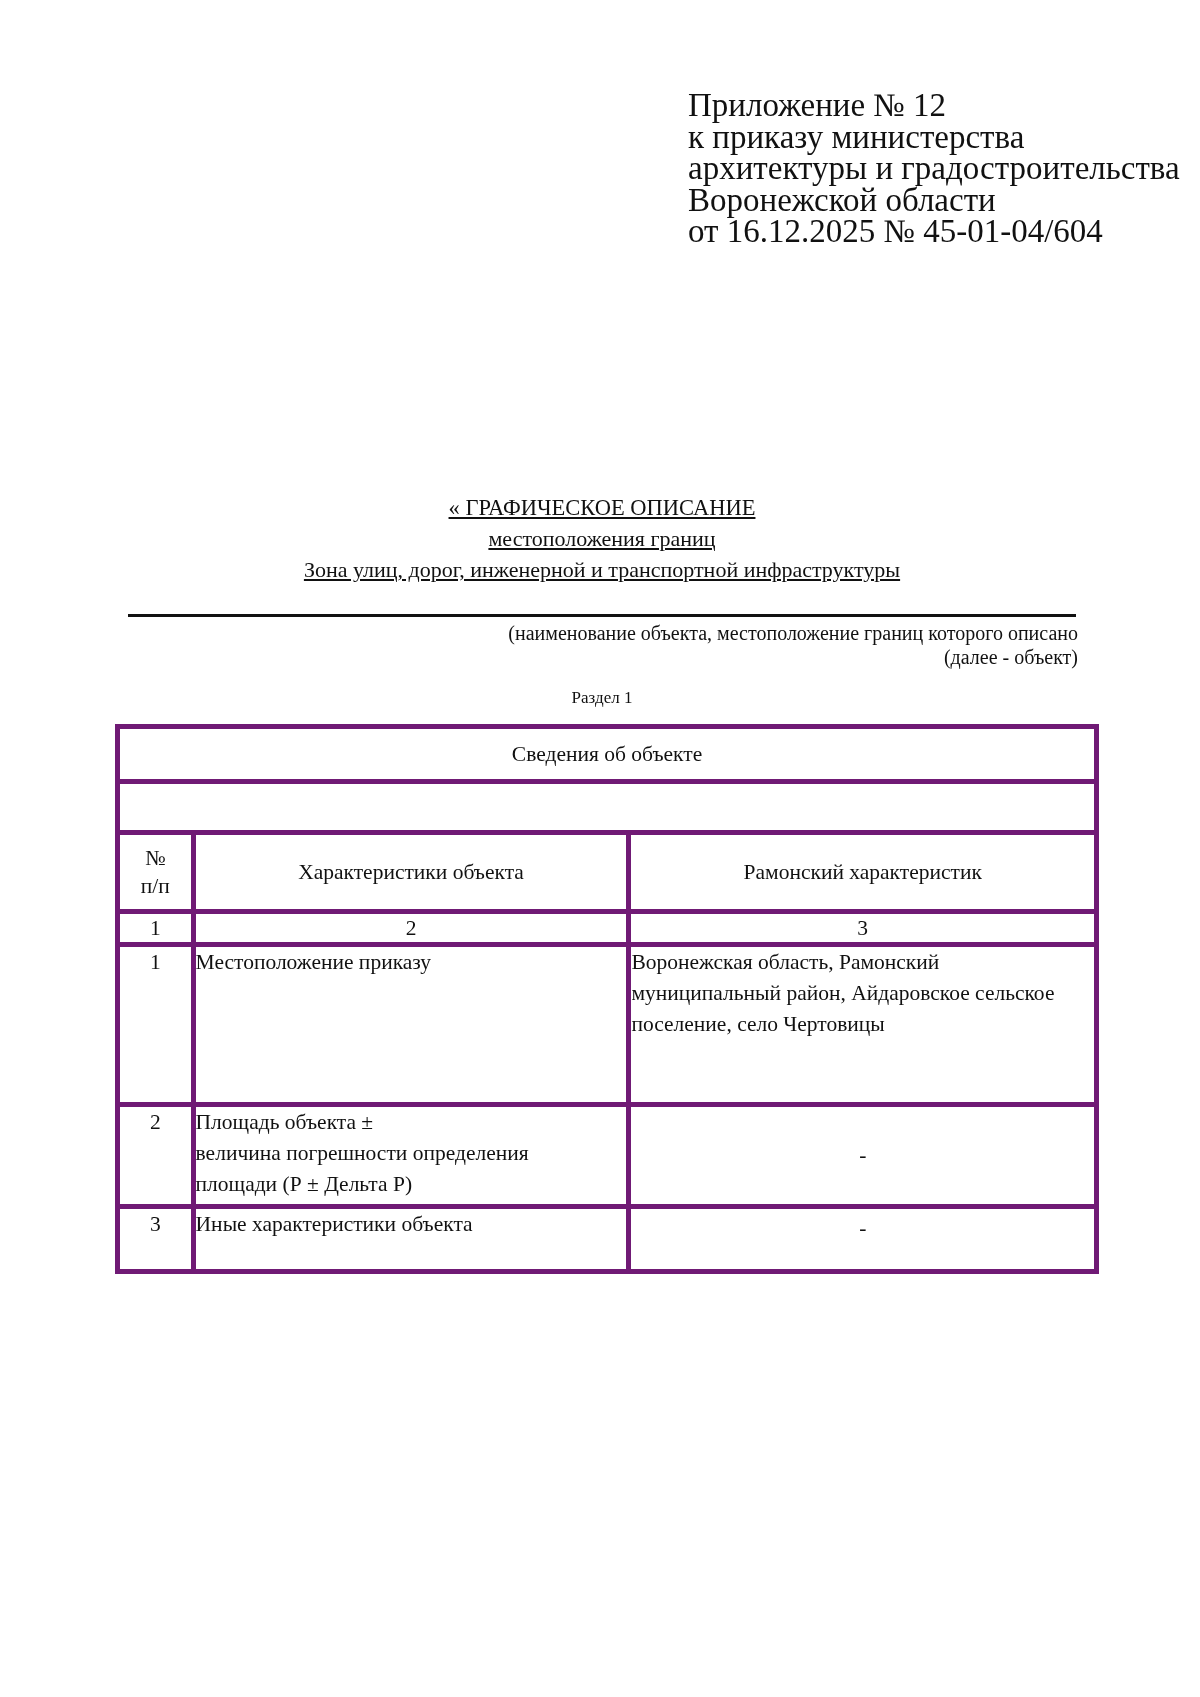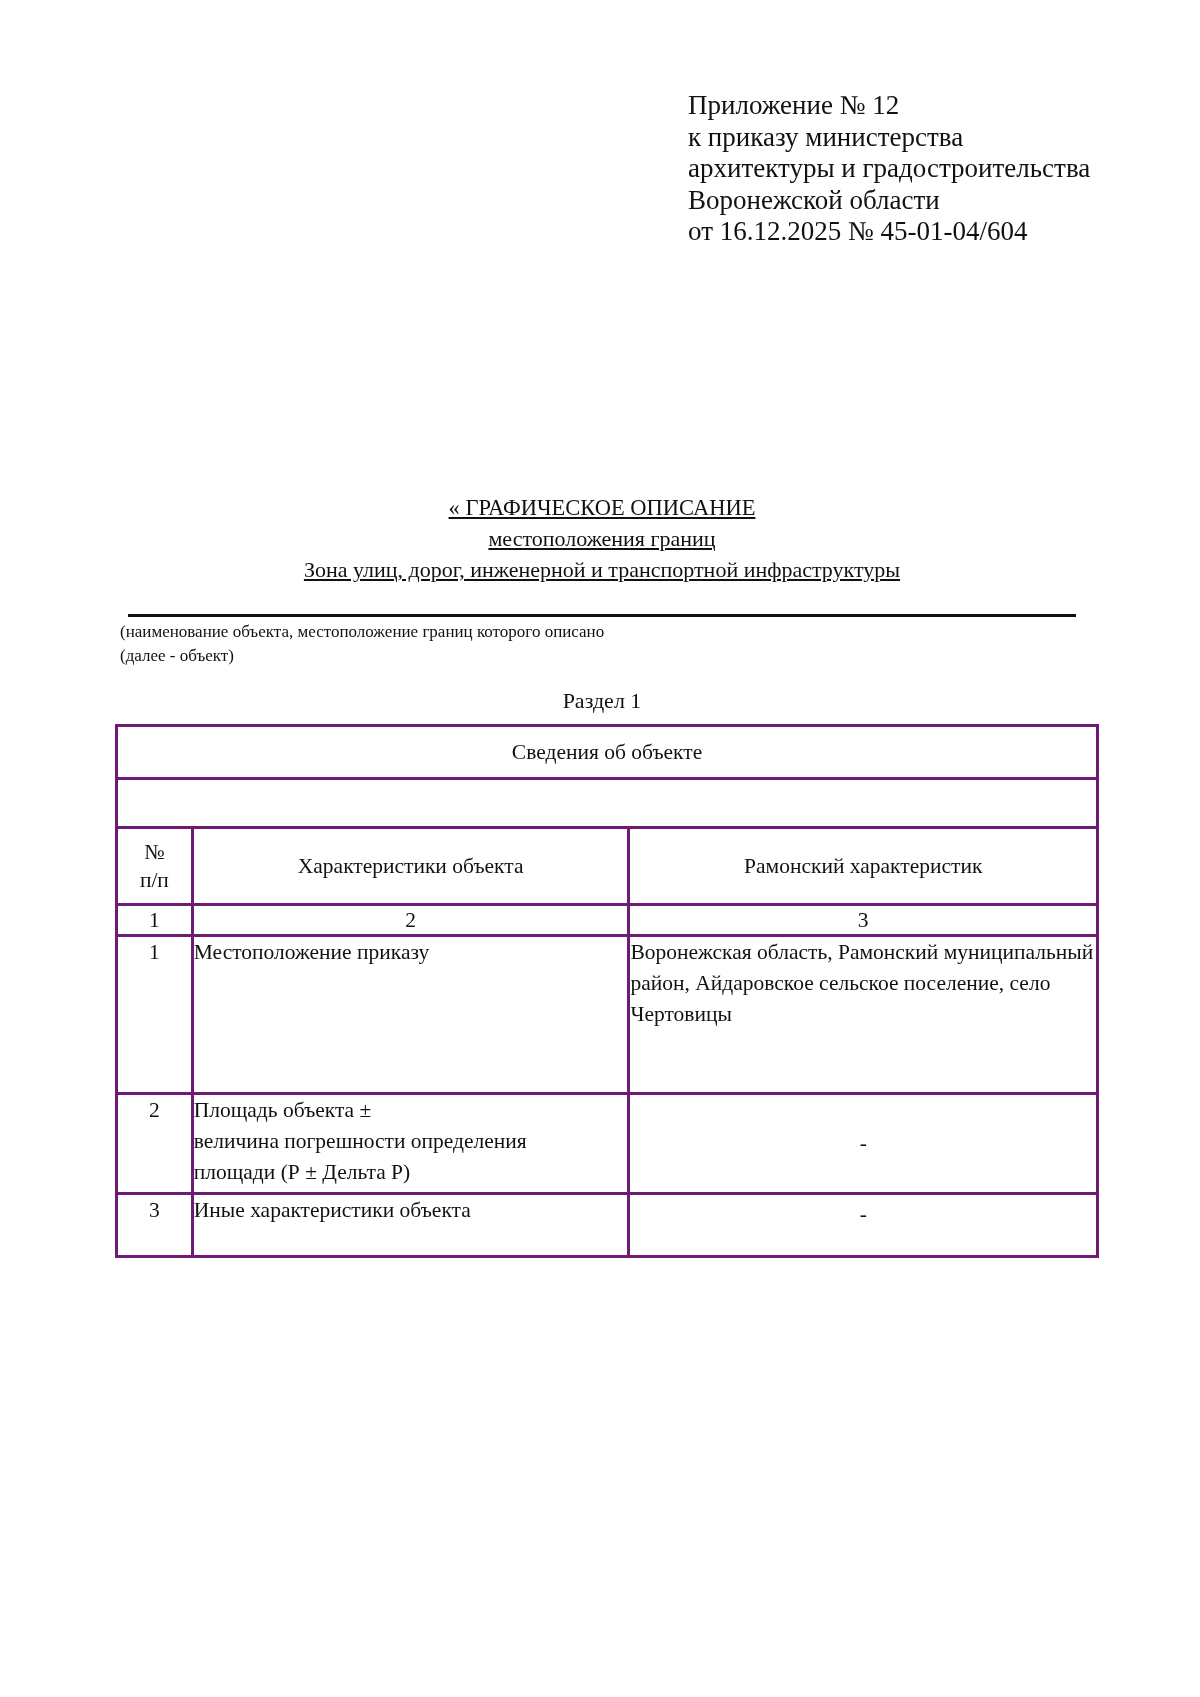--- a/index.html
+++ b/index.html
@@ -2,47 +2,47 @@
 <html><head>
 <meta charset="utf-8">
 <style>
   html, body { margin: 0; padding: 0; background: #ffffff; }
   body {
     width: 1200px; height: 1697px; position: relative; overflow: hidden;
     font-family: "Liberation Serif", "DejaVu Serif", serif; color: #111;
   }
   .appendix {
     position: absolute; left: 688px; top: 90px;
-    font-size: 27px; line-height: 31.5px;
+    font-size: 33px; line-height: 31.5px;
   }
   .appendix div { white-space: nowrap; }
   .title-block {
     position: absolute; left: 128px; top: 492px; width: 948px;
     text-align: center; font-size: 22px; text-decoration: underline;
   }
   .title-line { line-height: 31px; white-space: nowrap; }
   .title-main { font-size: 22.5px; }
   .underline {
     position: absolute; left: 128px; top: 614px; width: 948px; height: 3px;
     background: #111;
   }
   .caption {
-    position: absolute; left: 120px; width: 948px; text-align: left;
-    font-size: 17px;
+    position: absolute; left: 130px; width: 948px; text-align: right;
+    font-size: 20px;
   }
   .section {
     position: absolute; left: 128px; width: 948px; text-align: center;
-    font-size: 22px; top: 688px;
+    font-size: 17px; top: 688px;
   }
   table.info {
     position: absolute; left: 115px; top: 724px; width: 984px;
     border-collapse: collapse; font-size: 21.5px;
   }
   table.info td {
-    border: 3px solid #701a75; padding: 0; vertical-align: top;
+    border: 5px solid #701a75; padding: 0; vertical-align: top;
   }
   .c-center { text-align: center; vertical-align: middle !important; }
   .hdr-row td { height: 50px; }
   .blank-row td { height: 46px; }
   .colhead-row td { height: 74px; }
   .num-row td { height: 28px; line-height: 26px; }
   .r1 td { height: 155px; }
   .r2 td { height: 97px; }
   .r3 td { height: 56px; }
   .cell-text { padding: 4px 12px 0 12px; line-height: 31px; }

